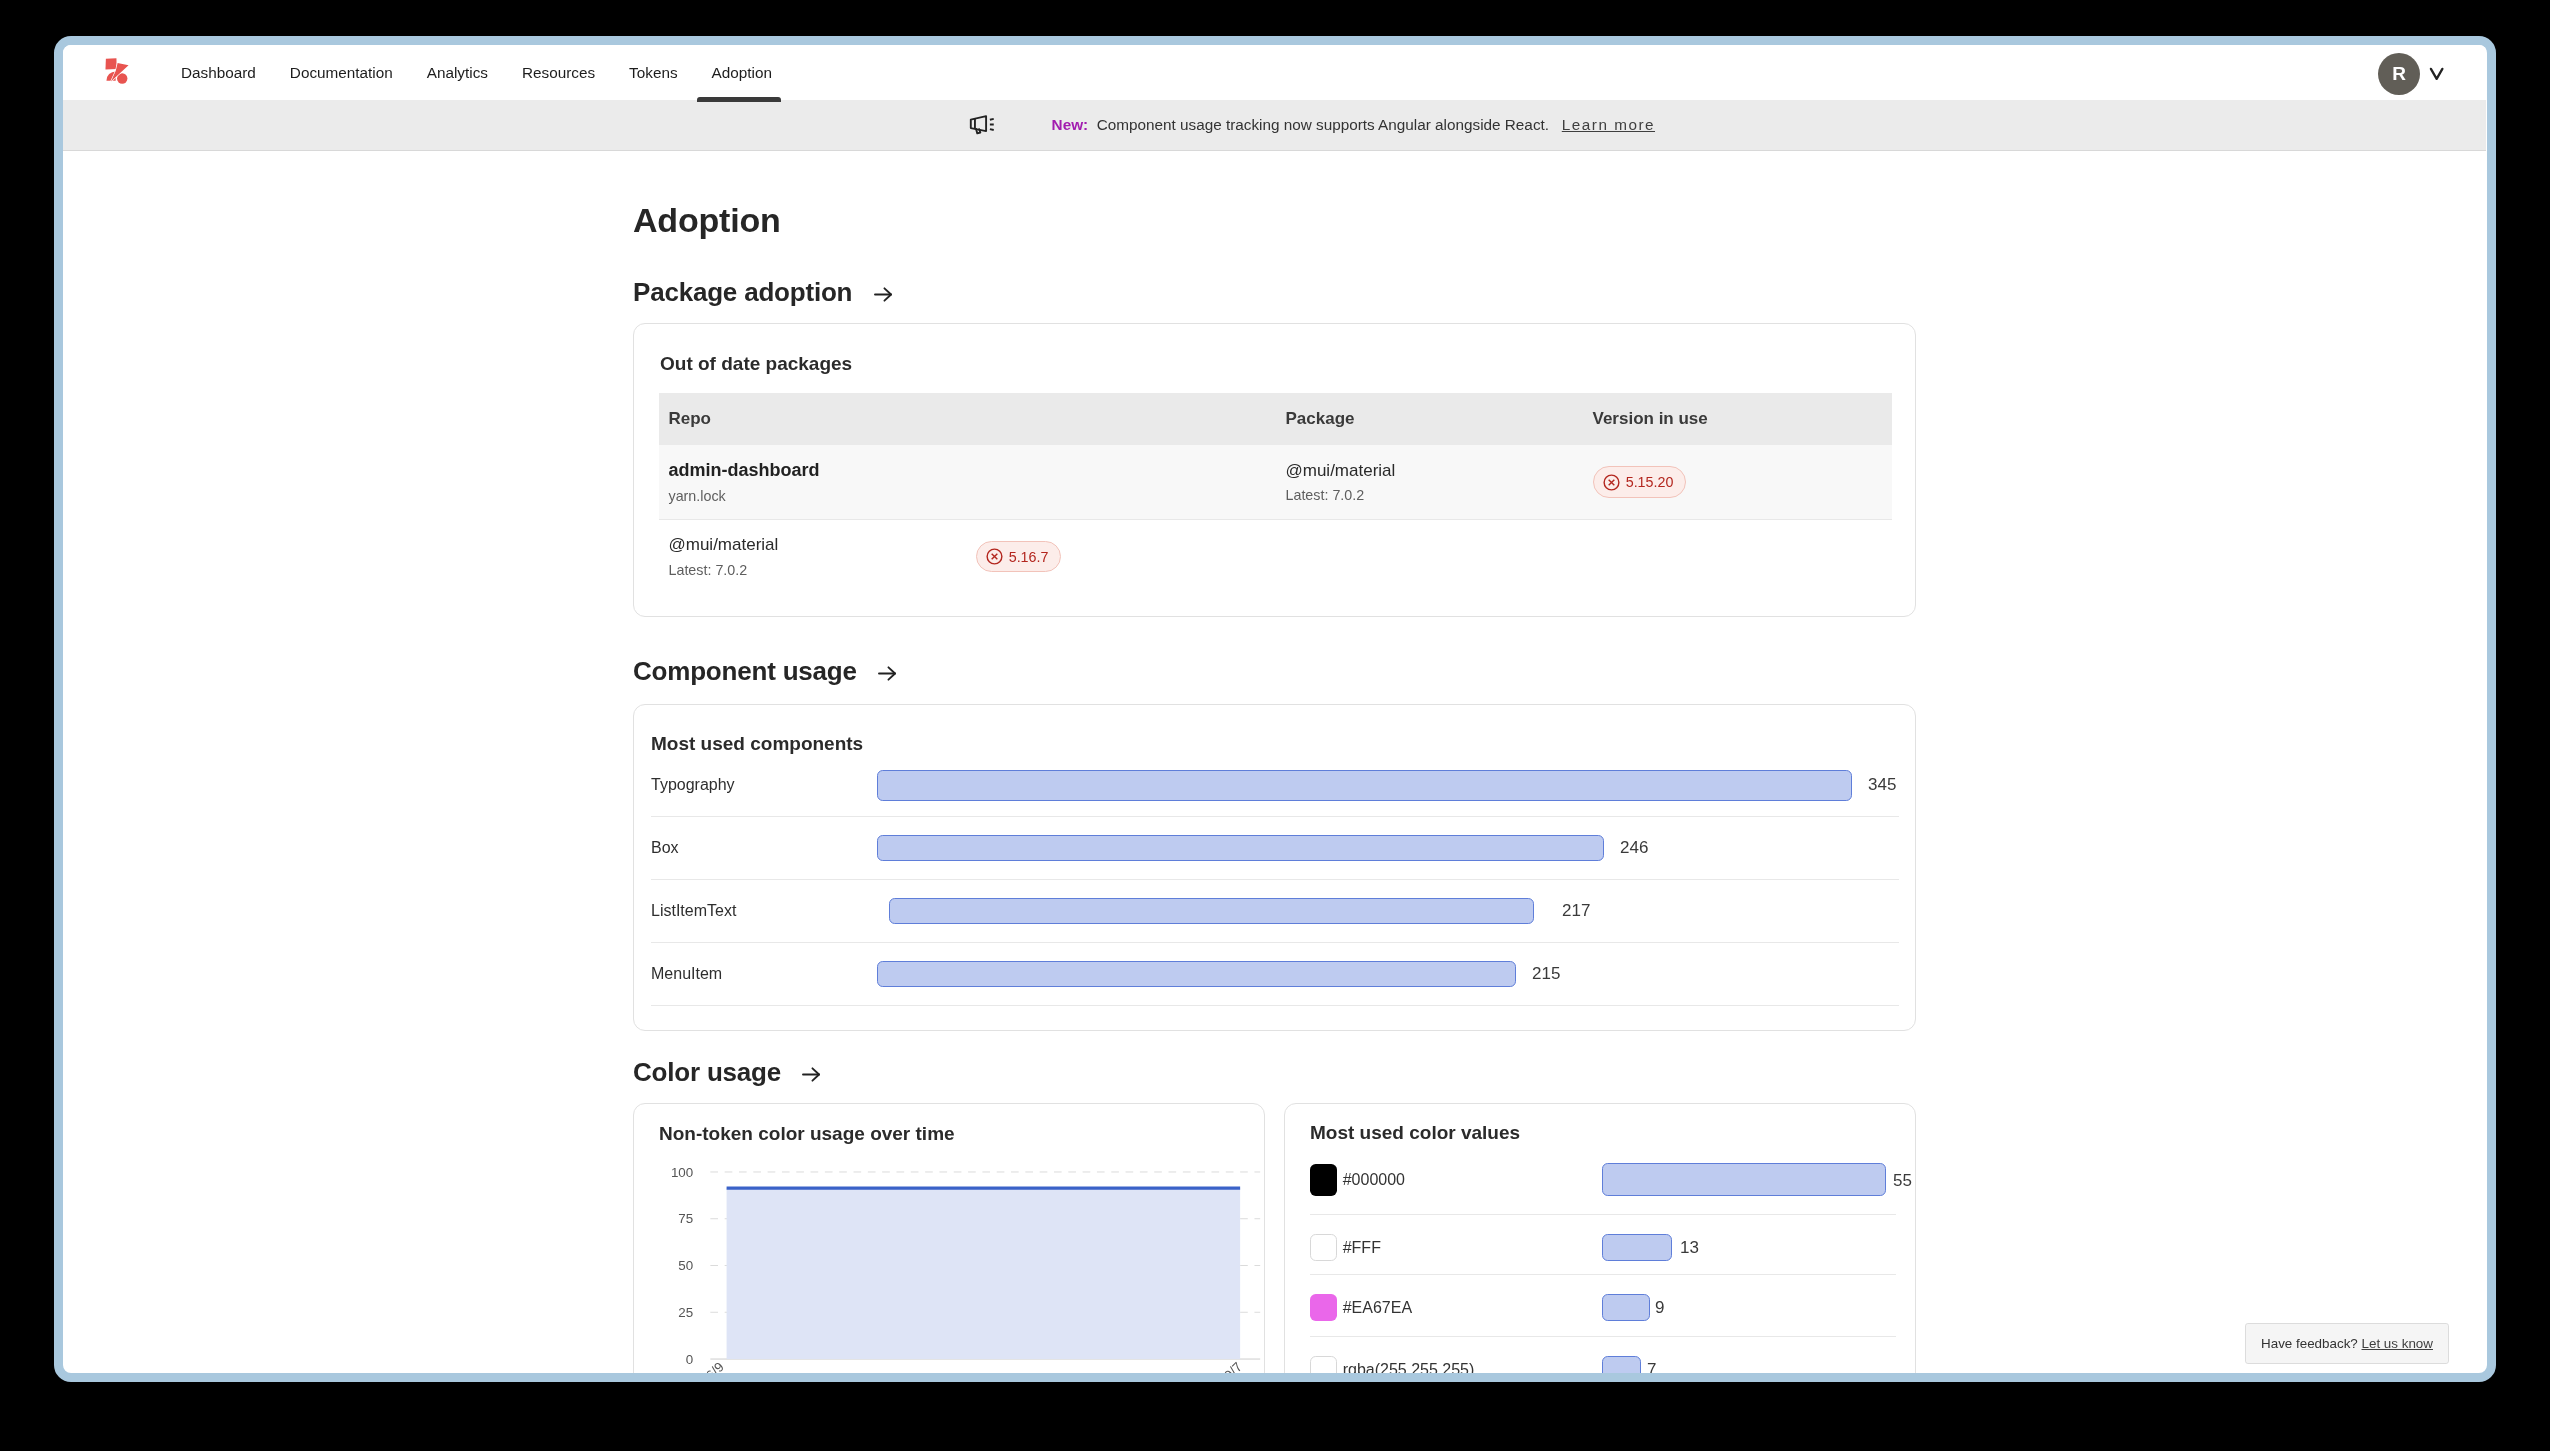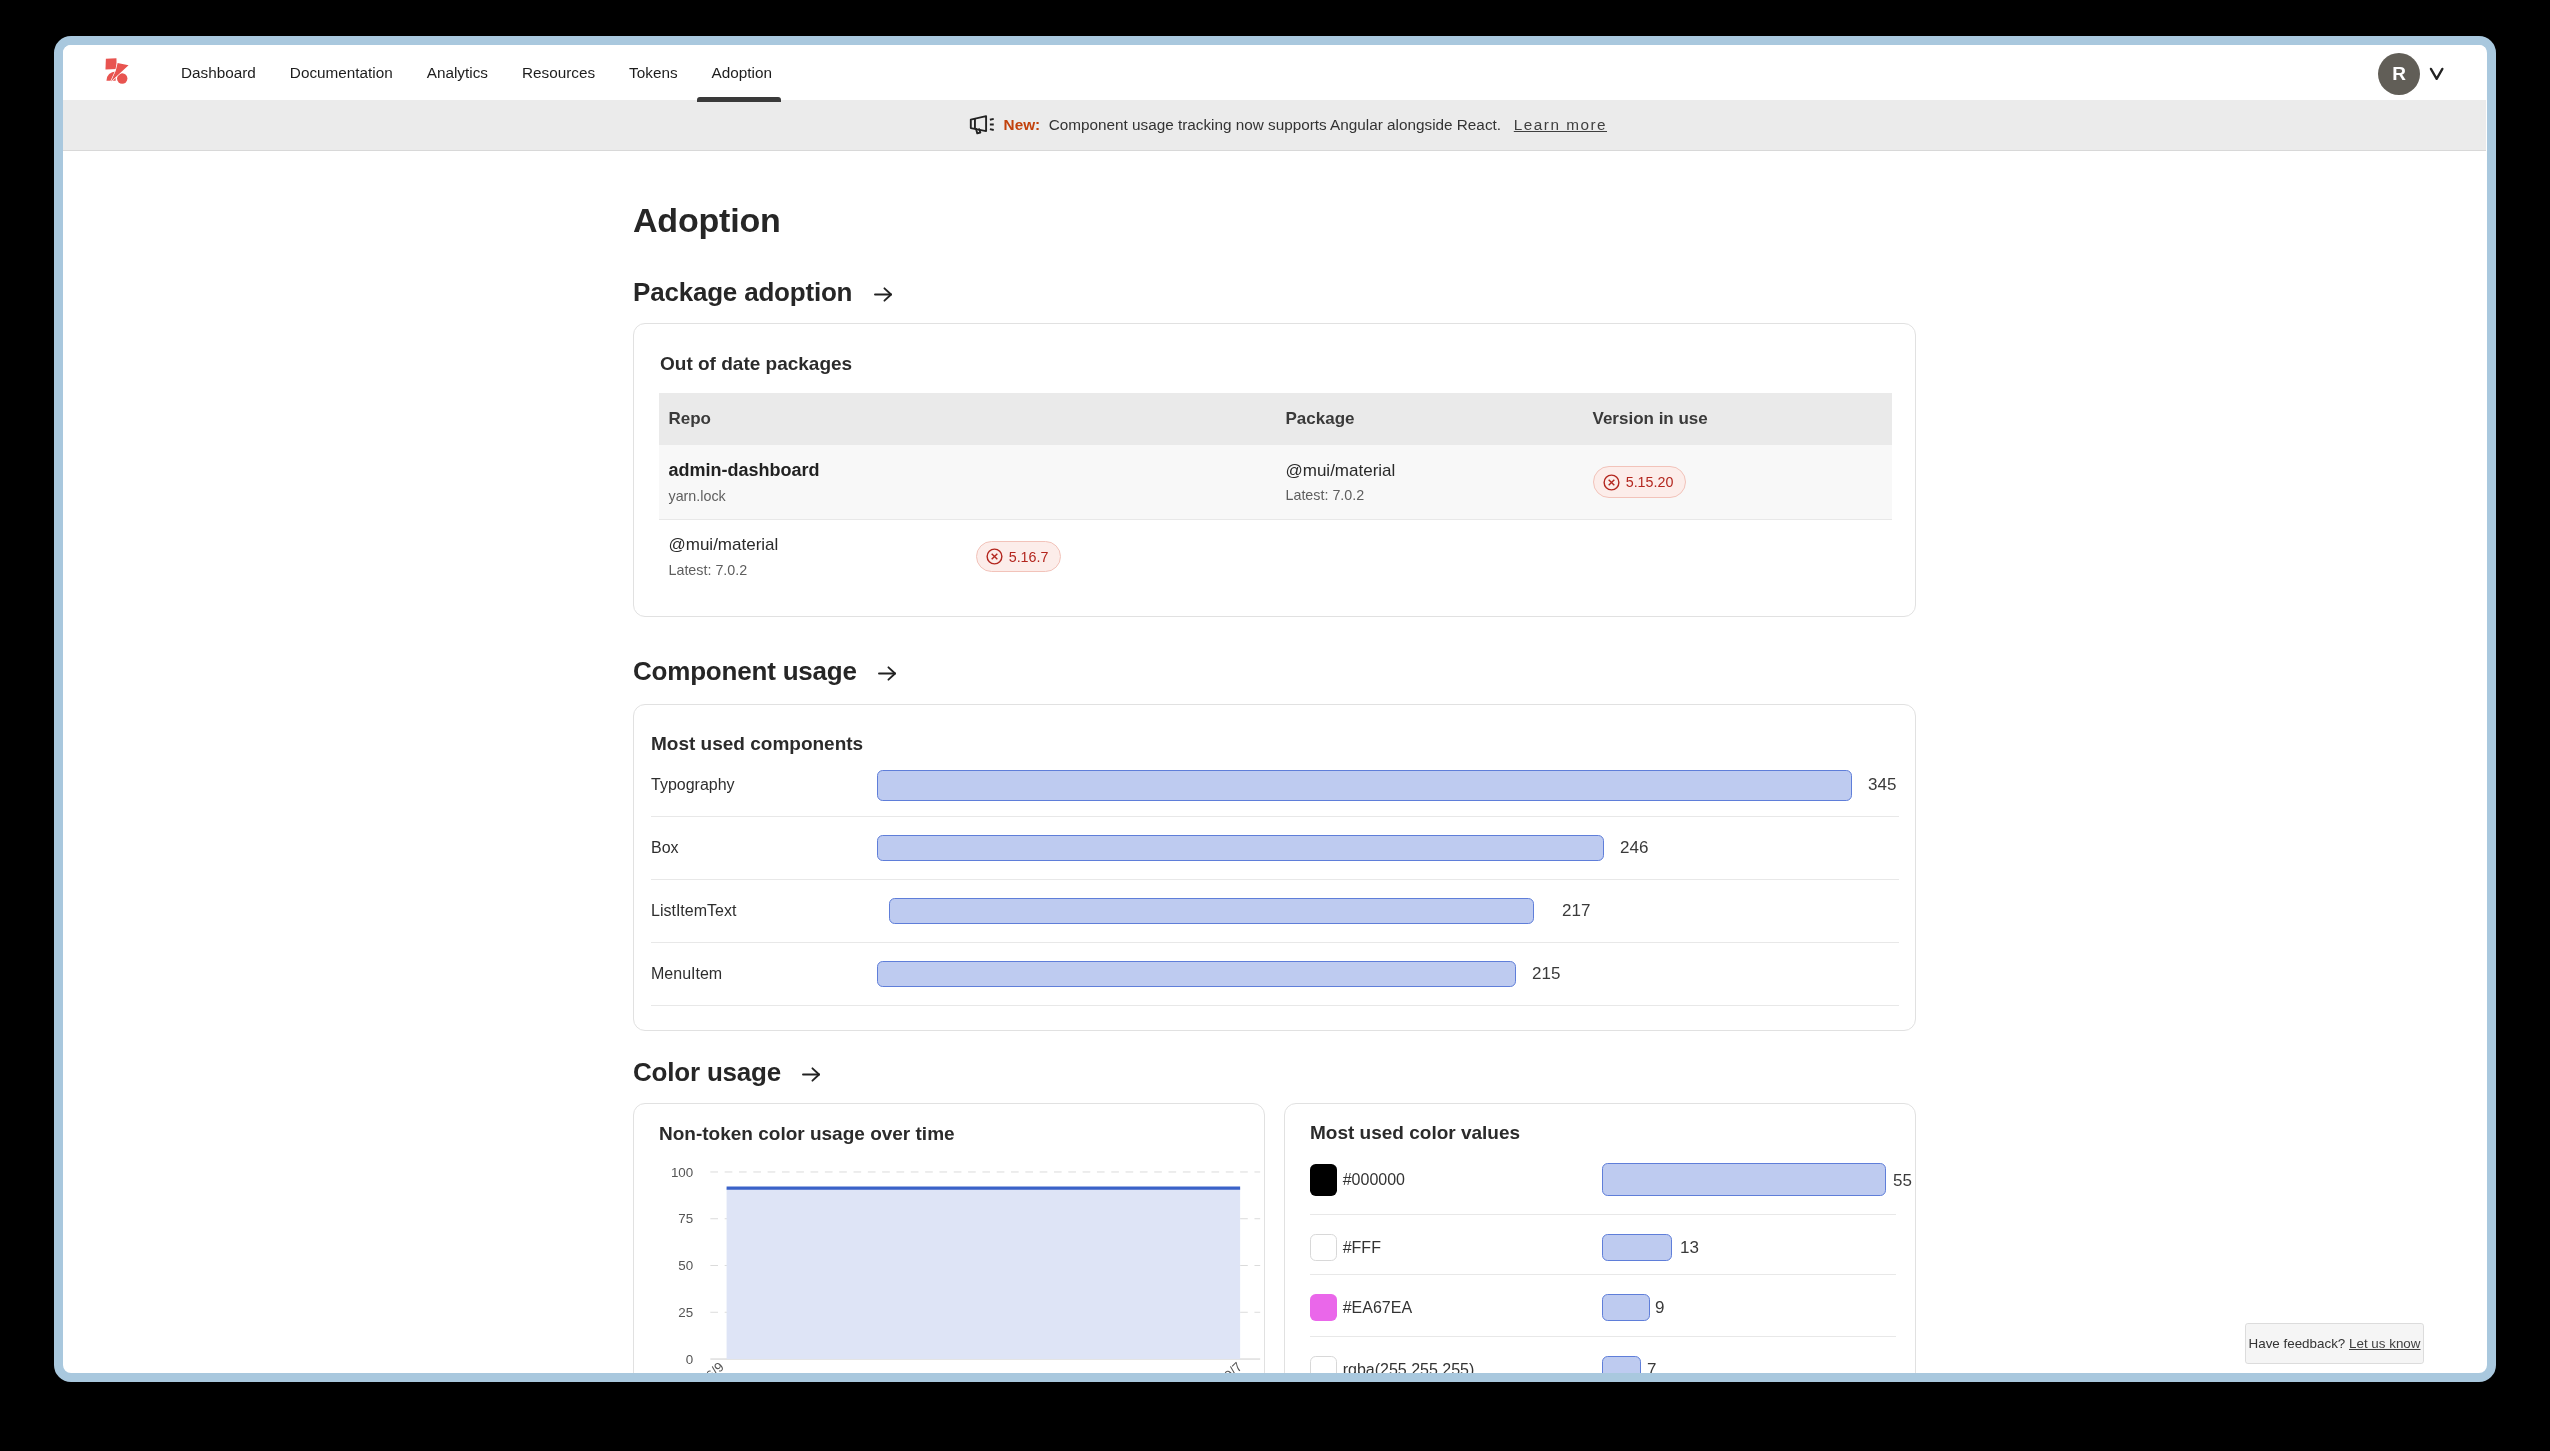--- a/index.html
+++ b/index.html
@@ -10,21 +10,21 @@
   
   #nav { position:absolute; left:0; top:0; width:2423px; height:55px; background:#fff; }
   #navitems { position:absolute; left:118px; top:0; height:55px; display:flex; align-items:center; gap:34px;
               font-size:15.3px; color:#1d1d1d; }
   #underline { position:absolute; left:634px; top:52px; width:84px; height:4.8px; background:#3a3a3a; border-radius:2.9px 2.9px 0 0; z-index:5; }
   #avatar { position:absolute; left:2315px; top:7.6px; width:42px; height:42px; border-radius:50%;
             background:#615e57; color:#fff; font-weight:bold; font-size:19px; display:flex; align-items:center; justify-content:center; }
   
   #announce { position:absolute; left:0; top:55px; width:2423px; height:51px; background:#ebebeb; border-bottom:1px solid #d8d8d8; }
   #annrow { position:absolute; left:906px; top:0; height:50px; display:flex; align-items:center; font-size:15.3px; color:#333; }
-  #annrow b { color:#c2410c; }
+  #annrow b { color:#a21caf;margin-left:48px; }
   .lmore { color:#3f3f3f; text-decoration:underline; letter-spacing:1.5px; }
   
   h1 { position:absolute; left:570px; top:158px; font-size:34px; letter-spacing:-0.2px; color:#262626; line-height:1; }
   .h2 { position:absolute; font-size:26px; font-weight:bold; color:#262626; line-height:1; letter-spacing:-0.2px; }
   .h2 svg { margin-left:13.4px; }
   
   .card { position:absolute; background:#fff; border:1px solid #e1e1e1; border-radius:12px; }
   .ctitle { position:absolute; font-size:19px; font-weight:bold; color:#2b2b2b; line-height:1; }
   
   #tbl { position:absolute; left:25px; top:69px; width:1233px; }
@@ -47,21 +47,21 @@
   .blabel { width:226px; }
   .bar { background:#becbf0; border:1.9px solid #5f7ed9; border-radius:5.7px; height:26px; }
   .bval { margin-left:16px; font-size:17px; color:#3a3a3a; }
   
   .crow { position:absolute; left:25px; width:582px; display:flex; align-items:center; }
   .sw { width:27px; height:27px; border-radius:5.7px; margin-right:5.7px; }
   .swb { border:1px solid #d8d8d8; background:#fff; }
   .clabel { font-size:16px; color:#333; }
   .csep { position:absolute; left:25px; width:586px; height:1px; background:#e8e8e8; }
   
-  #feedback { position:absolute; left:2182px; top:1278px; width:179px; height:41px; background:#f5f5f5;
+  #feedback { position:absolute; left:2182px; top:1278px; width:204px; height:41px; background:#f5f5f5;
               border:1px solid #dcdcdc; border-radius:2.9px; display:flex; align-items:center; justify-content:center;
               font-size:13.4px; color:#333; }
 </style>
 </head>
 <body>
 <div id="win">
 
   <div id="nav">
     <svg class="abs" style="left:42px; top:13.4px;" width="25" height="27" viewBox="0 0 26 28">
       <g fill="#e85450">

